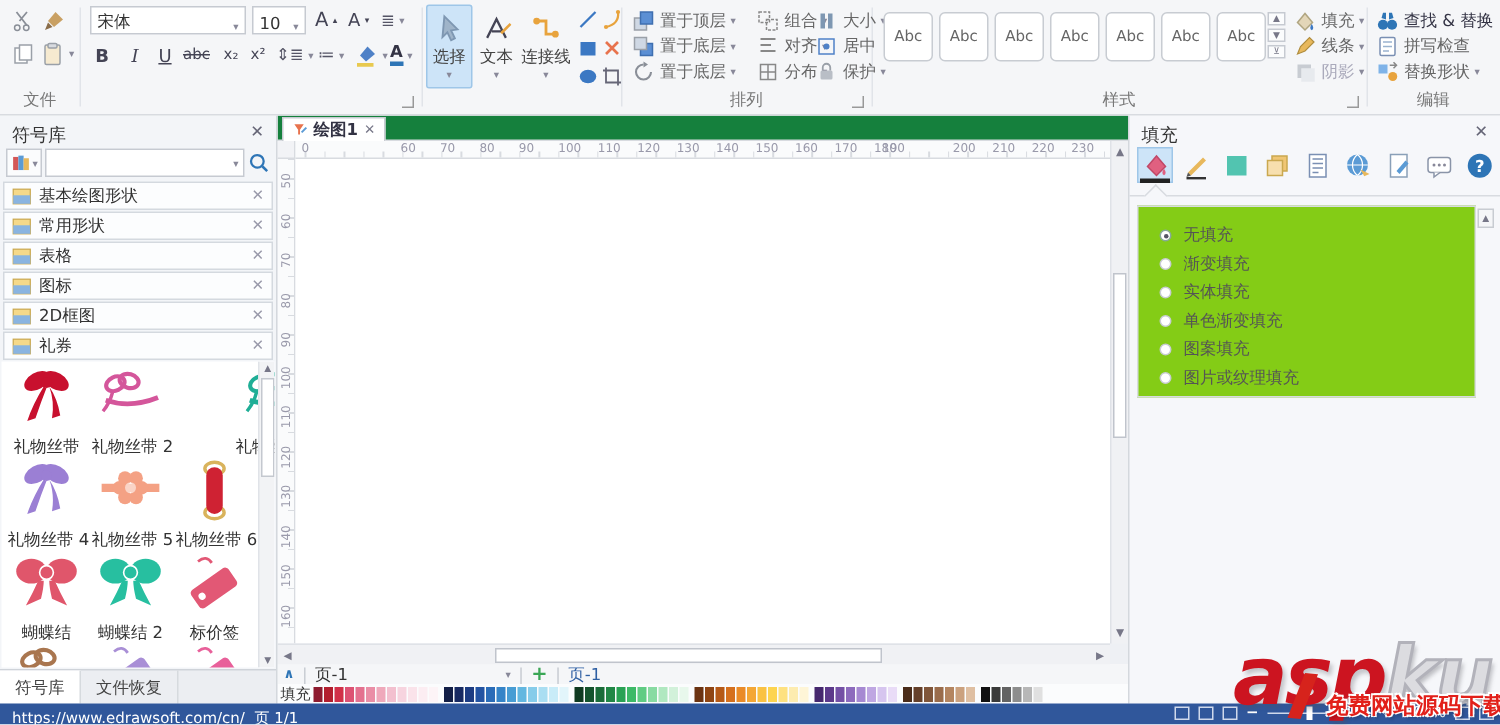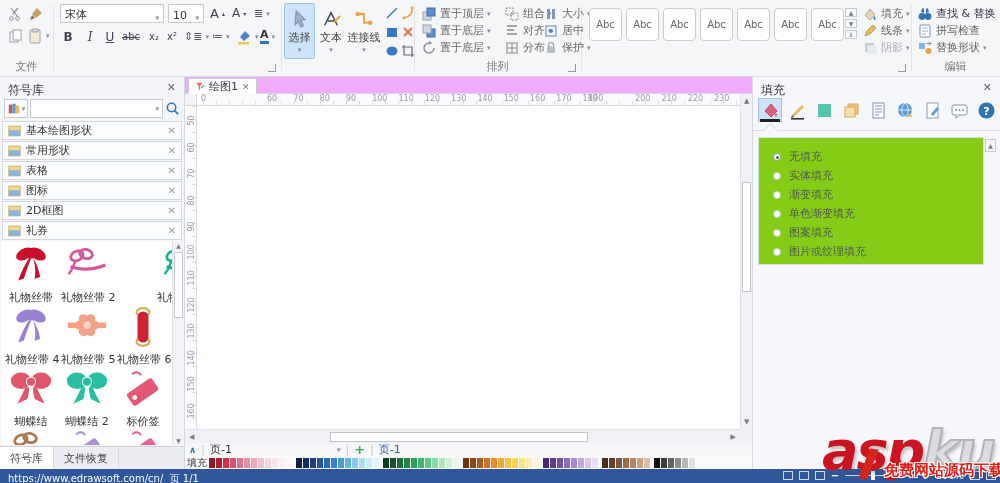--- a/index.html
+++ b/index.html
@@ -41,21 +41,21 @@
   .symlabel { font-size:11px; color:#333; white-space:nowrap; }
   .vscroll2 { position:absolute; right:0; top:0; width:11px; height:204px; background:#f2f3f5; border-left:1px solid #e0e3e8; }
   .sthumb { position:absolute; left:1px; width:9px; background:#fff; border:1px solid #c4c8cf; }
   .sarrow { position:absolute; left:0; width:11px; font-size:6px; color:#778; text-align:center; }
   .sb-tabs { position:absolute; left:0; bottom:0; right:0; height:23px; background:#eceef2; border-top:1px solid #cfd3d9; display:flex; align-items:stretch; }
   .sbtab { padding:0 10px; display:flex; align-items:center; font-size:11px; color:#444; border-right:1px solid #d6dade; }
   .sbtab.active { background:#fff; }
 
   
   .canvas-wrap { position:absolute; left:185px; top:77px; width:567px; height:366px; background:#eef0f4; }
-  .doctabbar { position:absolute; left:0; top:0; right:0; height:17px; background:#f0abfc; border-bottom:1px solid #d8dbe0; }
+  .doctabbar { position:absolute; left:0; top:0; right:0; height:17px; background:#15803d; border-bottom:1px solid #d8dbe0;font-weight:bold; }
   .doctab { position:absolute; left:3px; top:1px; height:16px; background:#fff; border:1px solid #c8ccd2; border-bottom:0; display:flex; align-items:center; gap:4px; padding:0 6px; font-size:11px; color:#334; }
   .hruler { position:absolute; left:12px; top:17px; right:12px; height:12px; background:#fafbfc; border-bottom:1px solid #d8dbe0;
             background-image:repeating-linear-gradient(90deg,#d8dbe0 0 1px,transparent 1px 13px); background-position:6px bottom; background-size:100% 4px; background-repeat:repeat-x; }
   .vruler { position:absolute; left:0; top:29px; width:12px; bottom:14px; background:#fafbfc; border-right:1px solid #d8dbe0;
             background-image:repeating-linear-gradient(180deg,#d8dbe0 0 1px,transparent 1px 13px); background-position:right 0; background-size:4px 100%; background-repeat:repeat-y; }
   .corner { position:absolute; left:0; top:17px; width:12px; height:12px; background:#f2f3f6; border-right:1px solid #d8dbe0; border-bottom:1px solid #d8dbe0; }
   .htick { position:absolute; top:0; font-size:8px; color:#99a; }
   .vtick { position:absolute; left:0; font-size:8px; color:#99a; transform:rotate(-90deg); transform-origin:center; width:12px; text-align:center; }
   .page { position:absolute; left:12px; top:29px; right:12px; bottom:14px; background:#fff; }
   .vscroll { position:absolute; right:0; top:17px; width:12px; bottom:14px; background:#f0f1f4; border-left:1px solid #dfe2e7; }
@@ -340,20 +340,21 @@
       <span class="dd">▾</span>
     </div>
   <div class="arrbtn" style="left:862px;top:40px;color:#aab">
       <svg class="ic16" viewBox="0 0 16 16">
         <rect x="3" y="3" width="9" height="9" fill="#c8ccd2"></rect>
         <rect x="5.5" y="5.5" width="9" height="9" fill="#e7eaee"></rect>
       </svg>
       <span>阴影</span>
       <span class="dd">▾</span>
     </div>
+  <div class="rlabel" style="left:581px;width:330px">样式</div>
   <span class="launcher" style="left:898px;bottom:4px"></span>
 
   <div class="arrbtn" style="left:917px;top:6px;color:#334">
       <svg class="ic16" viewBox="0 0 16 16">
         <path d="M4 6 L5 2.5 H7 V7 M9 7 V2.5 H11 L12 6" fill="#2e75b6"></path>
         <circle cx="5" cy="10.5" r="3.4" fill="#2e75b6"></circle>
         <circle cx="11" cy="10.5" r="3.4" fill="#2e75b6"></circle>
       </svg>
       <span>查找 &amp; 替换</span>
     </div>
@@ -770,25 +771,25 @@
       </span>
   </div>
   <div class="notch"></div>
   <div class="optbox" id="fill-options">
       <div class="optrow">
         <span class="radio on"></span>
         <span>无填充</span>
       </div>
       <div class="optrow">
         <span class="radio"></span>
-        <span>实体填充</span>
+        <span>渐变填充</span>
       </div>
       <div class="optrow">
         <span class="radio"></span>
-        <span>渐变填充</span>
+        <span>实体填充</span>
       </div>
       <div class="optrow">
         <span class="radio"></span>
         <span>单色渐变填充</span>
       </div>
       <div class="optrow">
         <span class="radio"></span>
         <span>图案填充</span>
       </div>
       <div class="optrow">

